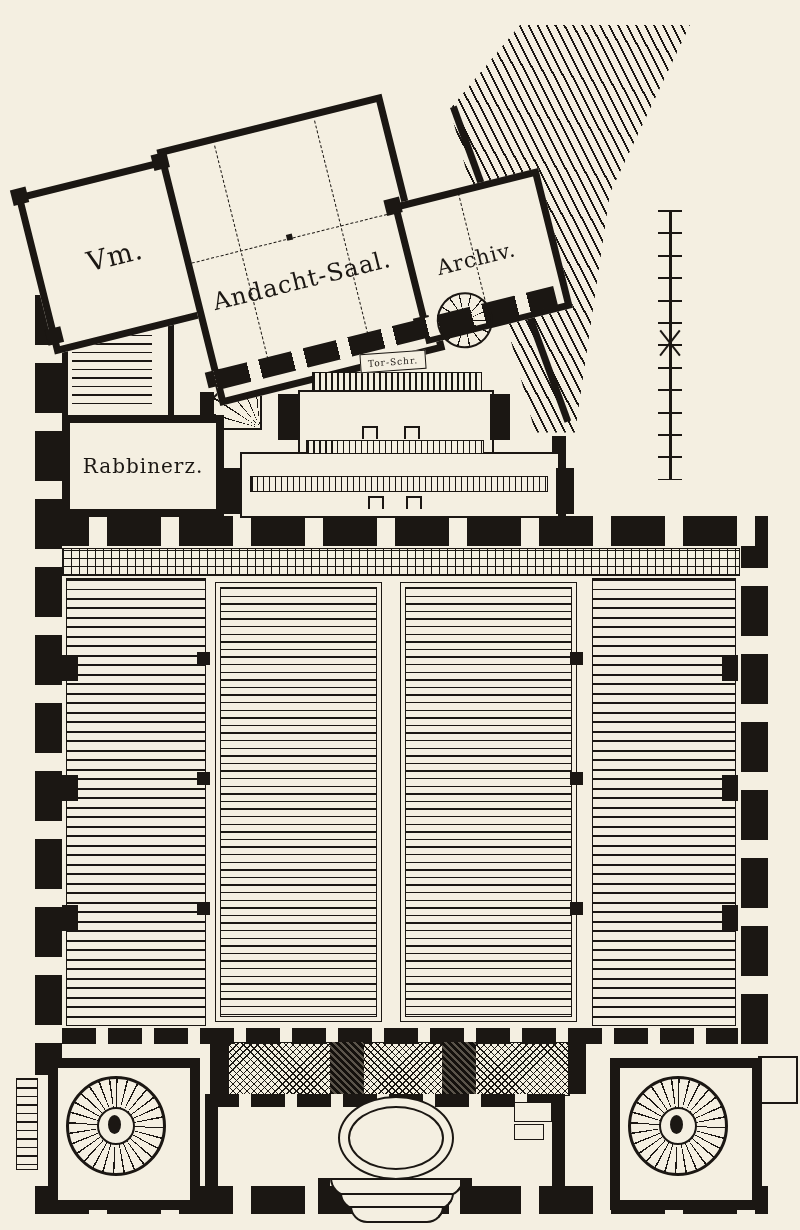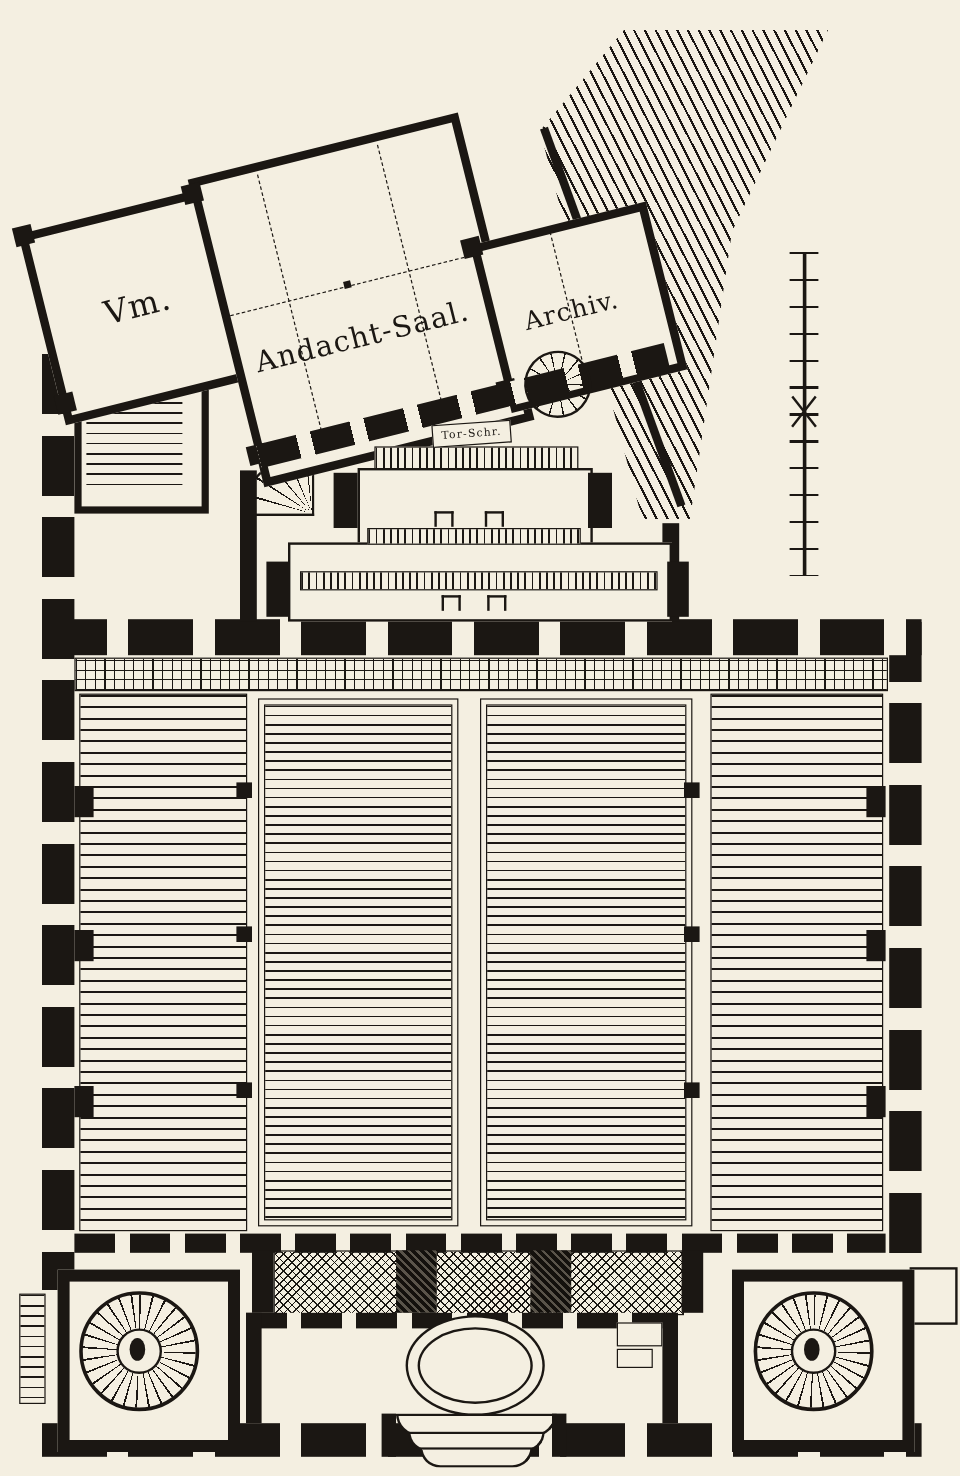--- a/index.html
+++ b/index.html
@@ -157,20 +157,25 @@
   <div class="abs bordered room-label" style="left:360px; top:352px; width:64px; height:17px; z-index:6; border-width:1.5px; transform:rotate(-4deg); font-size:9px;">
     <span>Tor-Schr.</span>
   </div>
 
   <div class="abs" style="left:62px; top:308px; width:100px; height:108px; border:6px solid var(--ink); background:var(--paper); z-index:3;">
     <div class="abs treads" style="left:4px; top:4px; width:80px; height:88px; border:none;"></div>
   </div>
   <div class="abs fan" style="left:200px; top:376px; width:58px; height:50px; z-index:3;"></div>
   <div class="abs ink" style="left:200px; top:392px; width:14px; height:126px; z-index:3;"></div>
 
+  <div class="abs" style="left:62px; top:415px; width:146px; height:86px; border:8px solid var(--ink); background:var(--paper); z-index:3;">
+    <div class="room-label" style="width:100%; height:100%; font-size:20px;">
+      <span>Rabbinerz.</span>
+    </div>
+  </div>
 
   <div class="abs" style="left:60px; top:170px; width:500px; height:240px; z-index:3;
               transform:rotate(-14deg); transform-origin:40px 200px;">
     <div class="room" style="left:0; top:10px; width:150px; height:150px;">
       <div class="room-label" style="width:100%; height:100%; font-size:27px;">
         <span>Vm.</span>
       </div>
     </div>
     <div class="room" style="left:148px; top:0; width:218px; height:250px;"></div>
     <div class="room" style="left:363px; top:110px; width:137px; height:130px;"></div>

